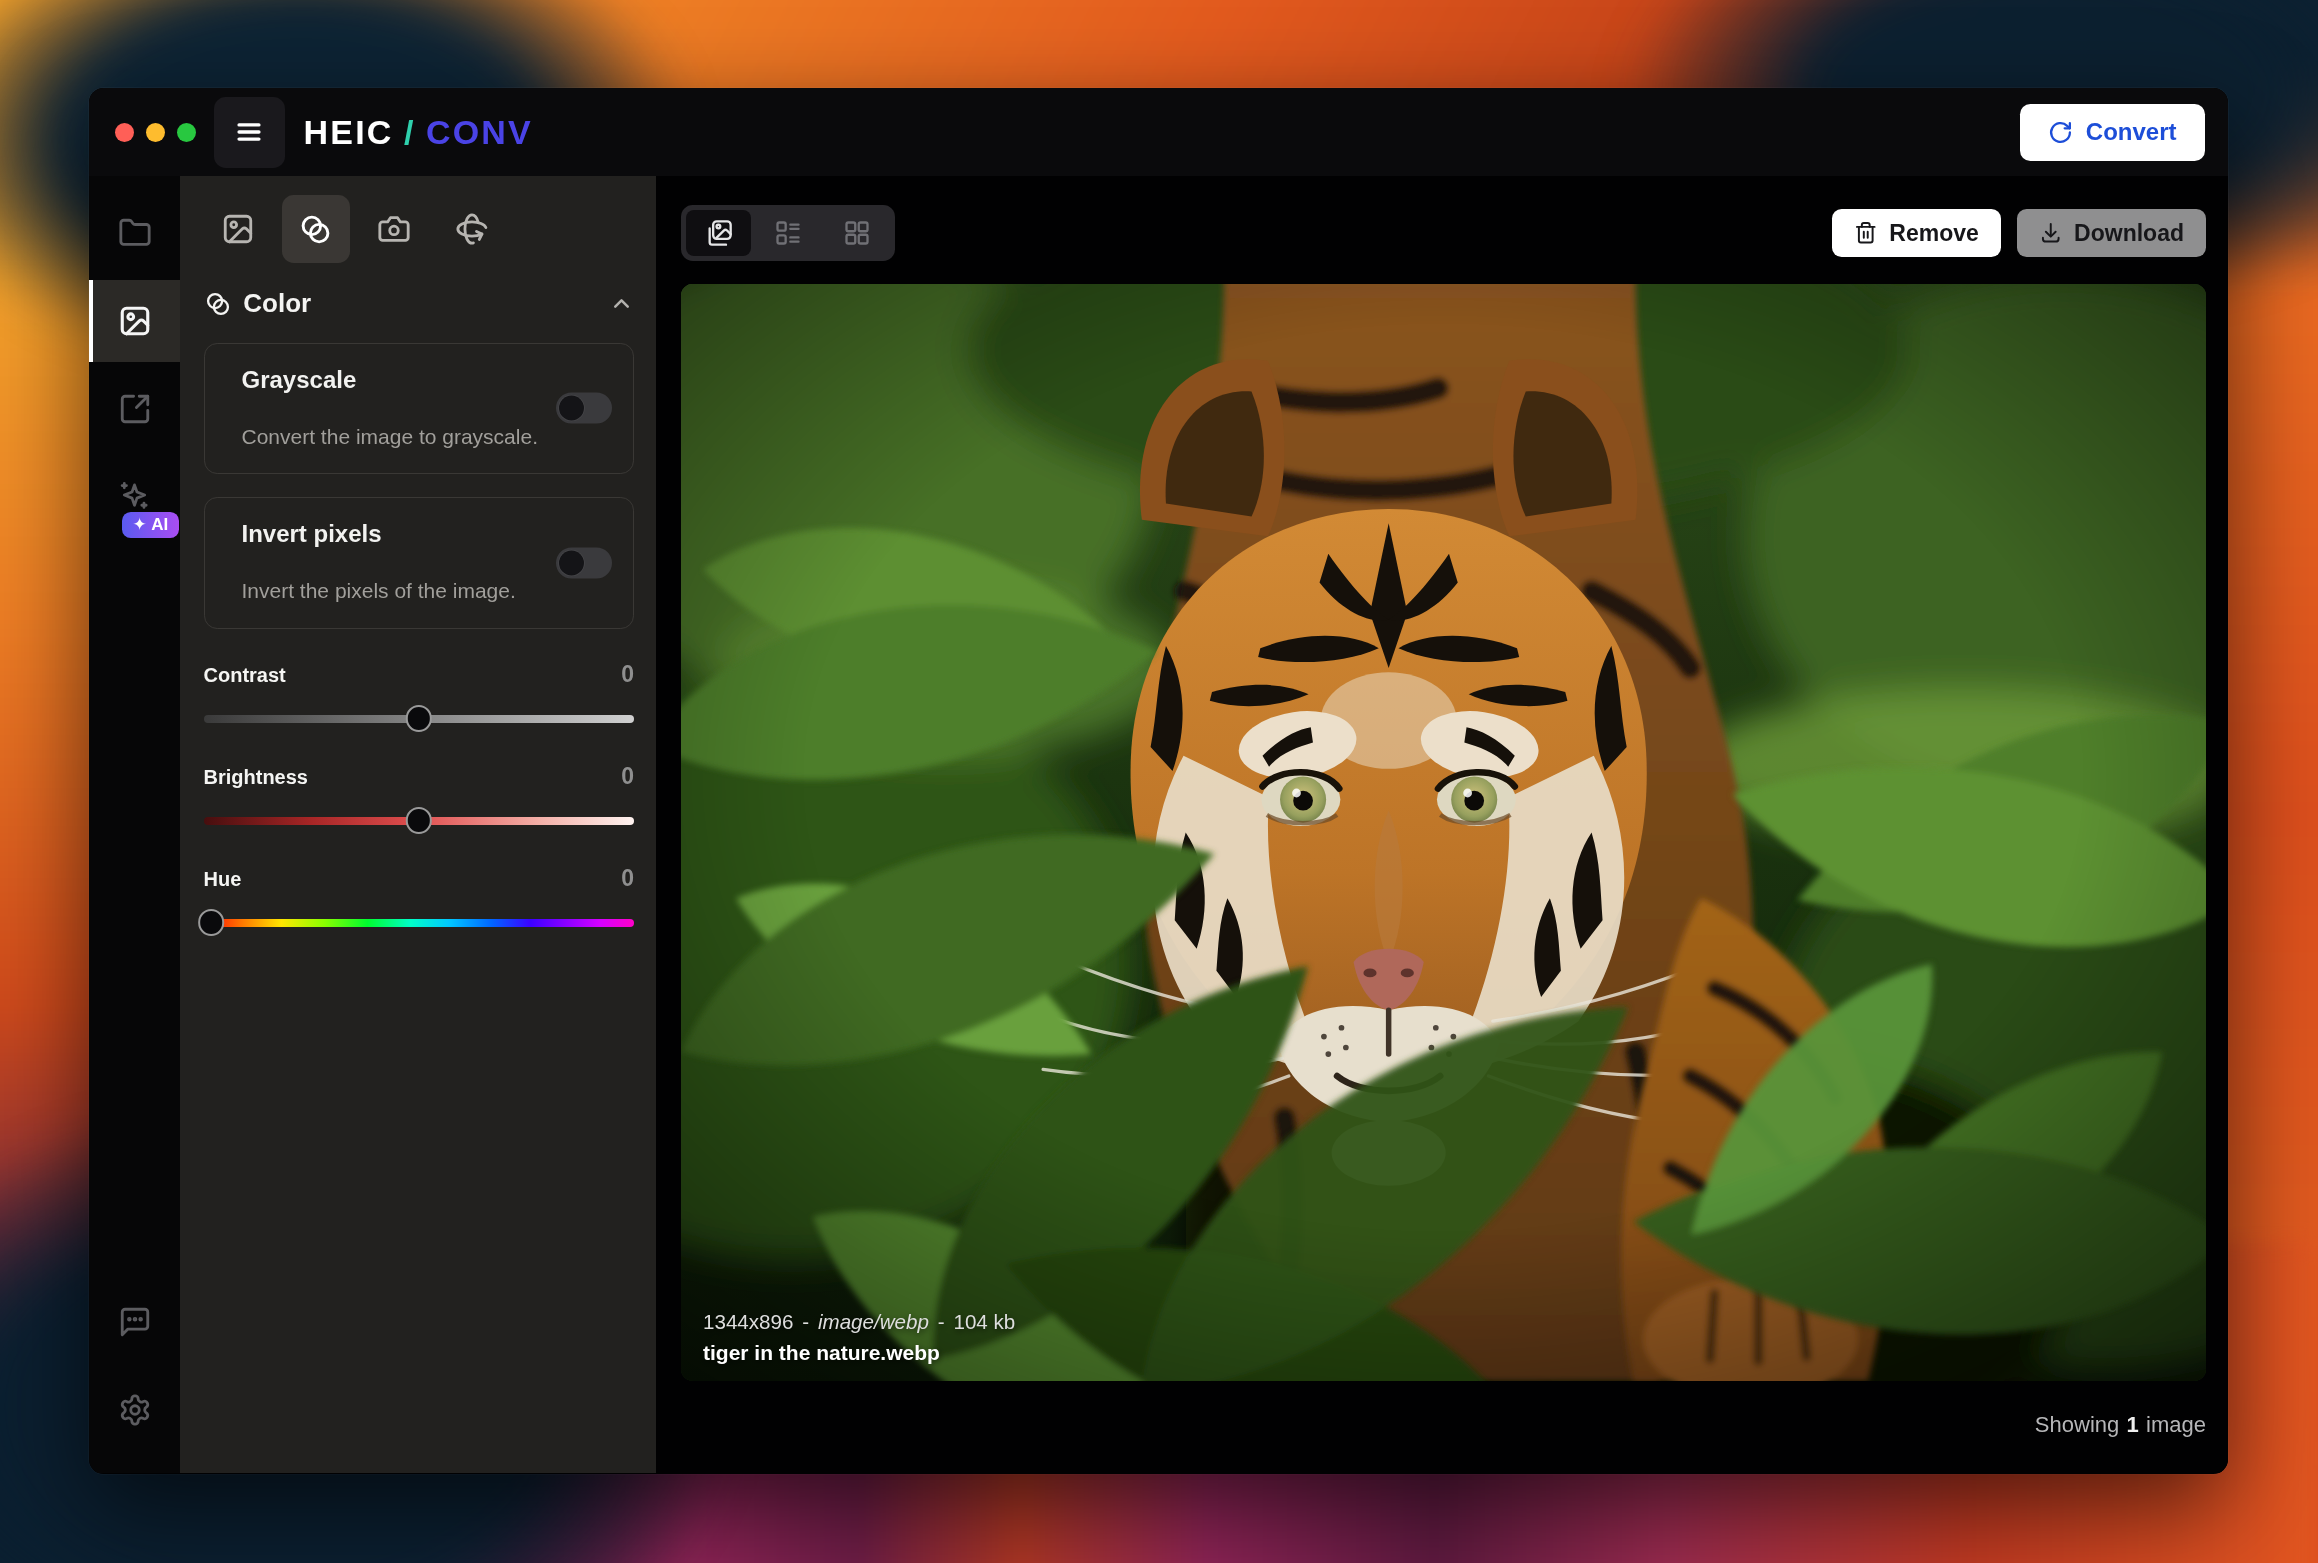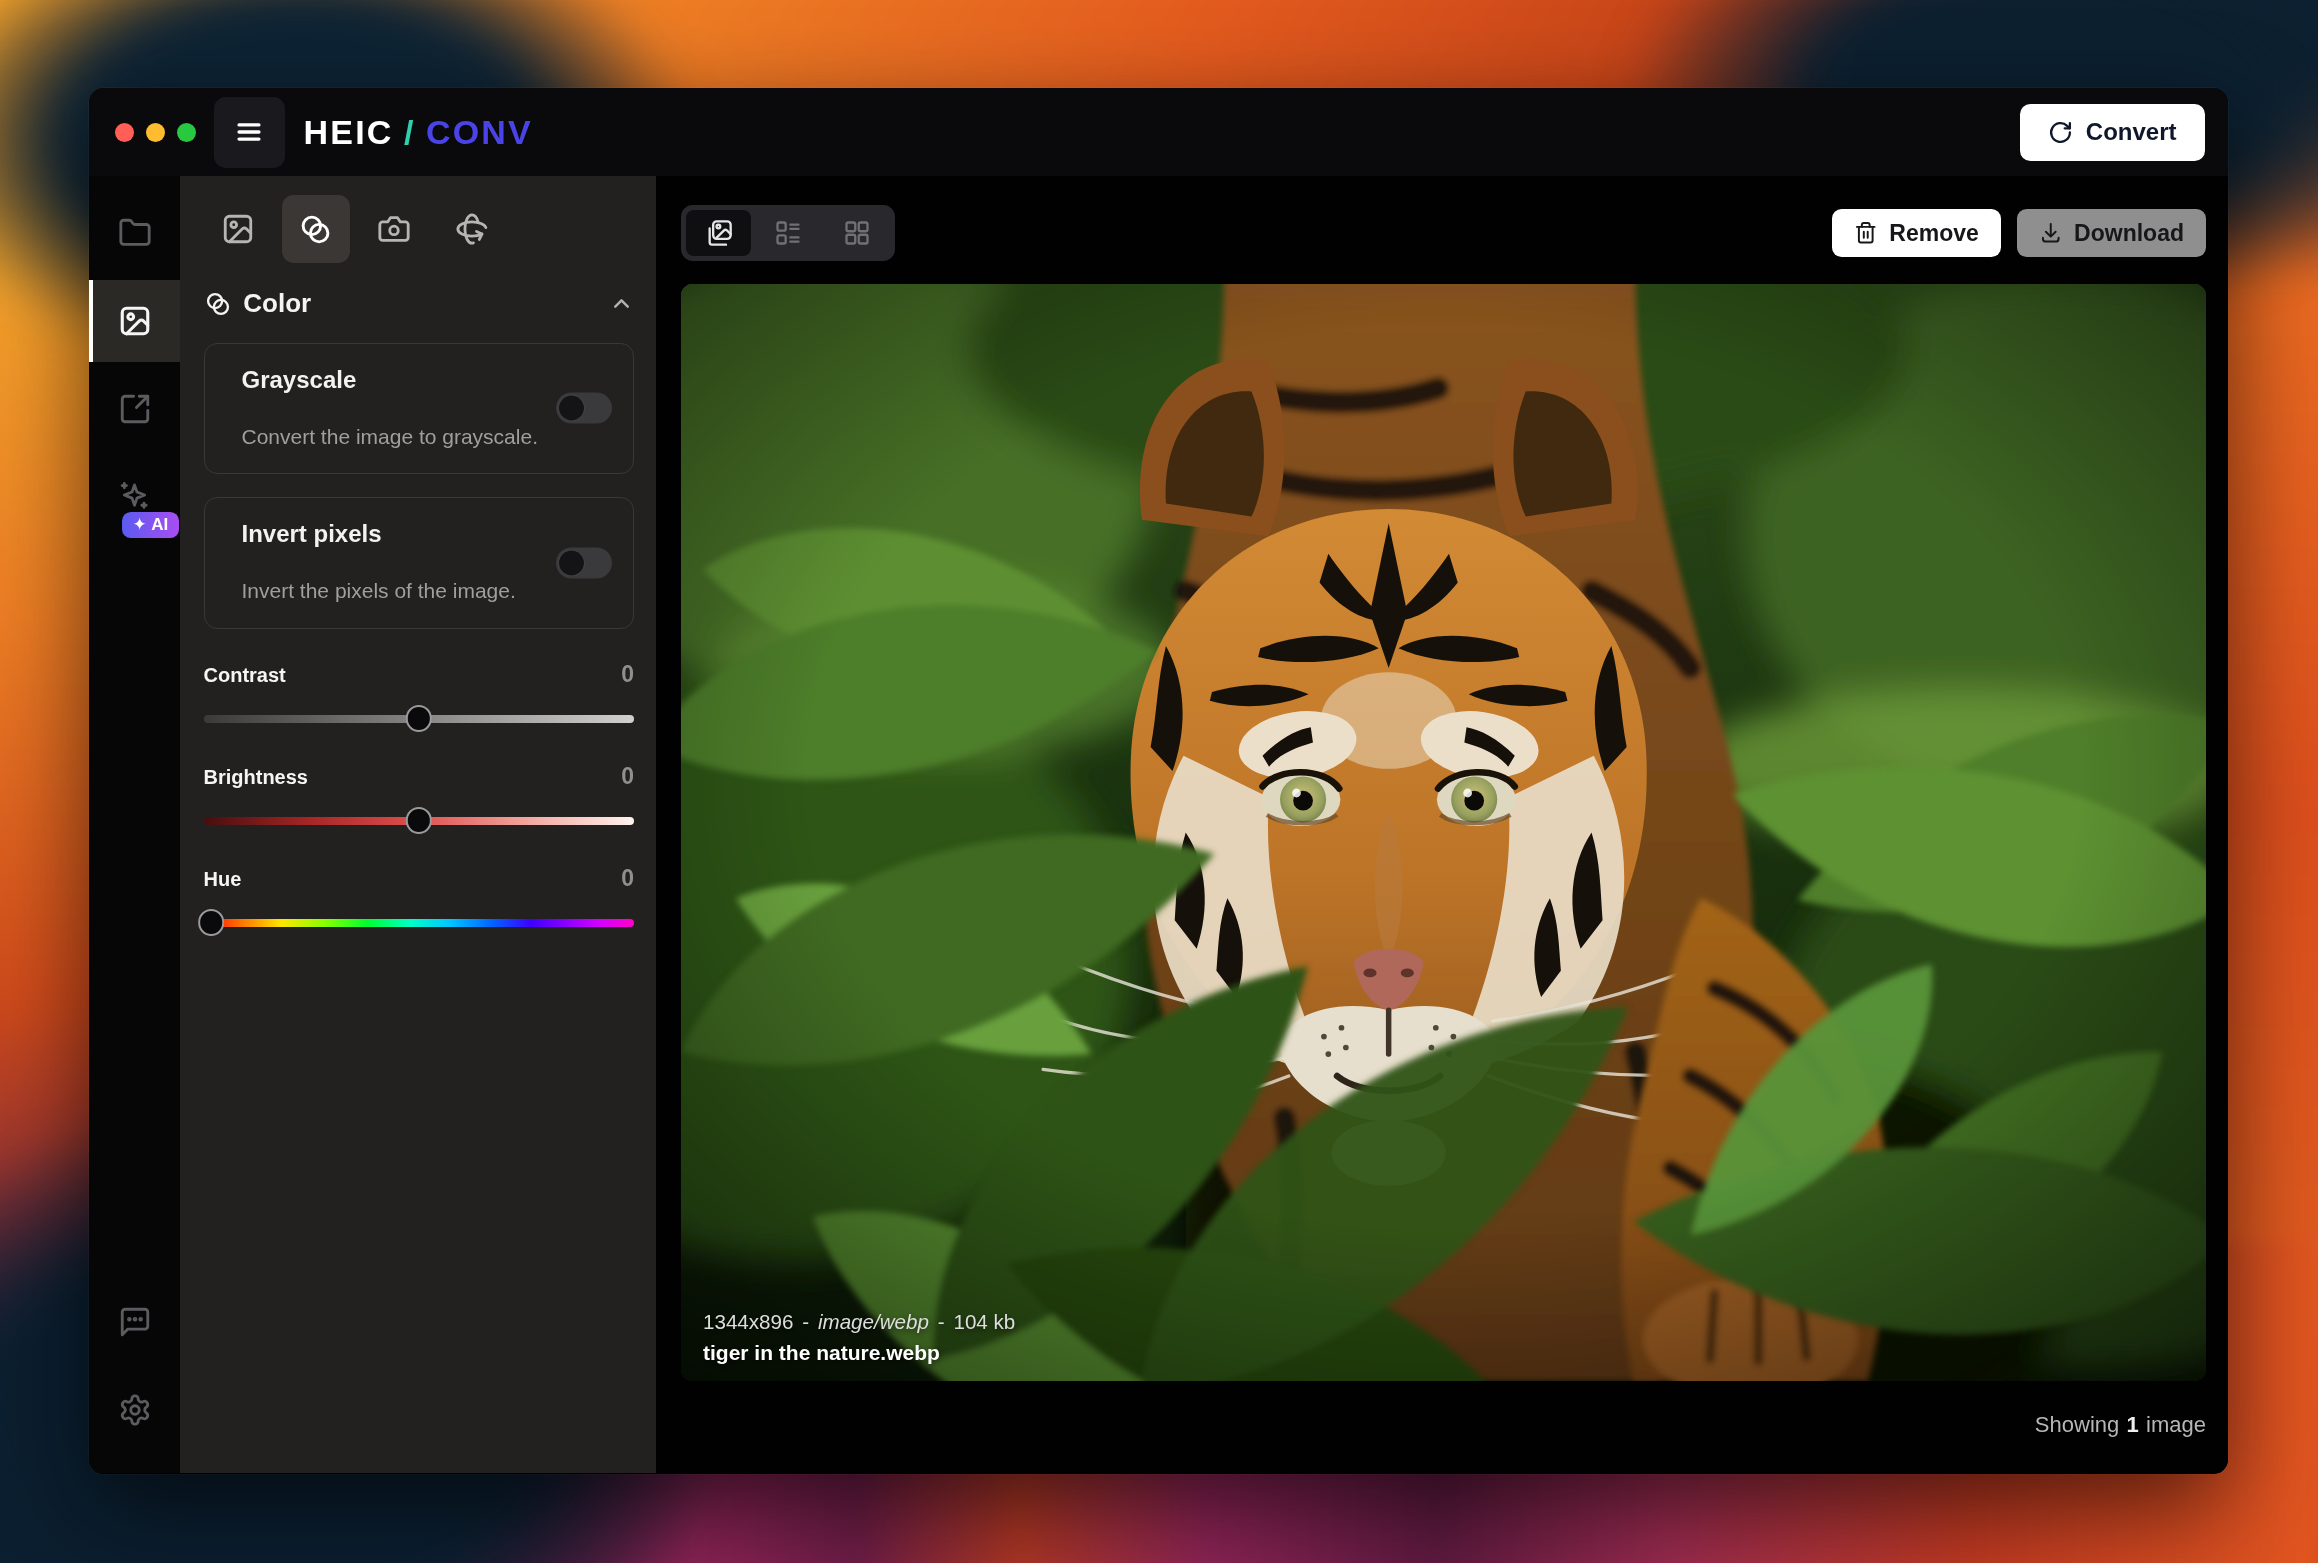--- a/index.html
+++ b/index.html
@@ -33,21 +33,21 @@
   .titlebar { height:88px; background:#0a0a0c; display:flex; align-items:center; padding:0 23.5px 0 26.4px; }
   .traffic { display:flex; gap:11.8px; align-items:center; }
   .light { width:19px; height:19px; border-radius:50%; }
   .menu-btn { margin-left:17.6px; width:71px; height:71px; border-radius:11.8px; background:#1a191d;
     display:flex; align-items:center; justify-content:center; color:#fff; cursor:pointer; }
   .logo { margin-left:19px; font-size:34px; font-weight:800; letter-spacing:2.2px; display:flex; gap:10.3px; align-items:baseline; }
   .logo .p1 { color:#ffffff; }
   .logo .sl { color:#2fd0ad; }
   .logo .p2 { color:#4a43e6;text-align:center; }
   .tb-spacer { flex:1; }
-  .convert-btn { height:57px; padding:0 28px; border-radius:10.3px; background:#ffffff; color:#0f172a;
+  .convert-btn { height:57px; padding:0 28px; border-radius:10.3px; background:#ffffff; color:#1d4ed8;
     display:flex; align-items:center; gap:13.2px; font-size:24px; font-weight:600; cursor:pointer; }
 
   
   .content { display:flex; height:1297px; }
 
   
   .rail { width:91px; background:#060607; display:flex; flex-direction:column; align-items:center; padding-top:16px; }
   .rail-item { width:91px; height:82px; margin-bottom:5.9px; display:flex; align-items:center; justify-content:center;
     color:#7e7e82; cursor:pointer; position:relative; }
   .rail-item.active { background:#2b2926; color:#f5f5f5; }

